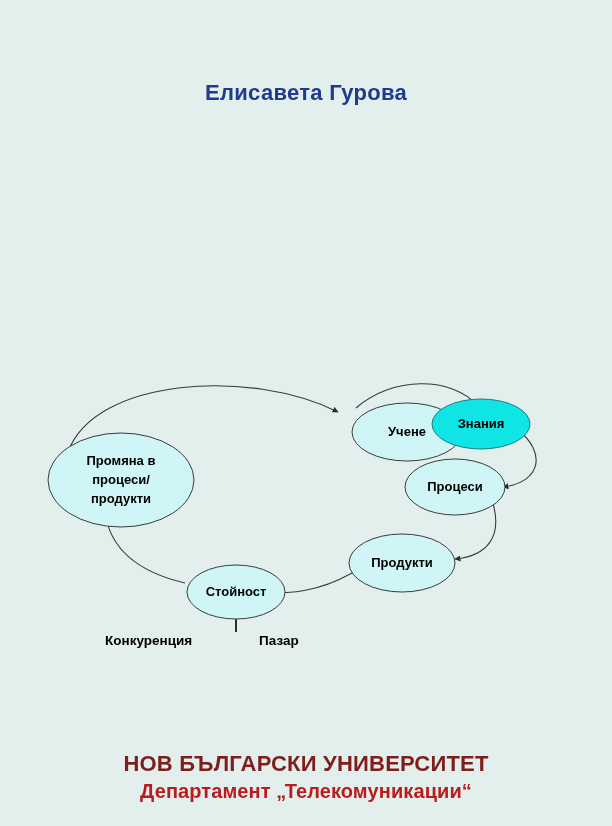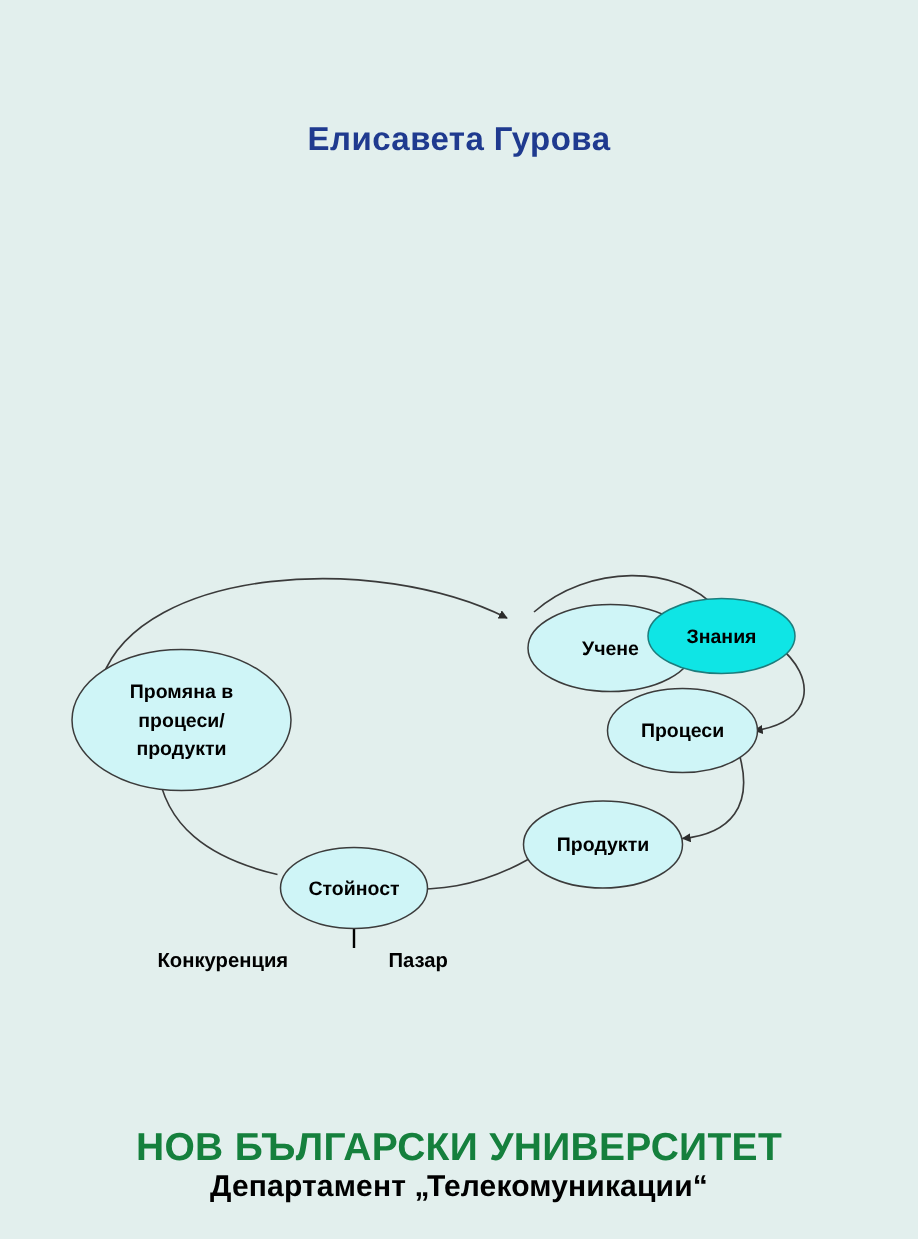--- a/index.html
+++ b/index.html
@@ -106,32 +106,32 @@
   
   .footer {
     position: absolute;
     left: 0;
     bottom: 22px;
     width: 612px;
     text-align: center;
   }
   .publisher {
     display: block;
-    font-size: 26px;
+    font-size: 22px;
     line-height: 28px;
     font-weight: bold;
-    color: #15803d;
+    color: #7f1d1d;
     letter-spacing: 0.2px;
   }
   .department {
     display: block;
     font-size: 20px;
     line-height: 26px;
     font-weight: bold;
-    color: #000000;
+    color: #b91c1c;
     letter-spacing: 0.1px;
   }
 </style>
 </head>
 <body>
 
 <div class="cover">
 
   <div class="author">Елисавета Гурова</div>
 

